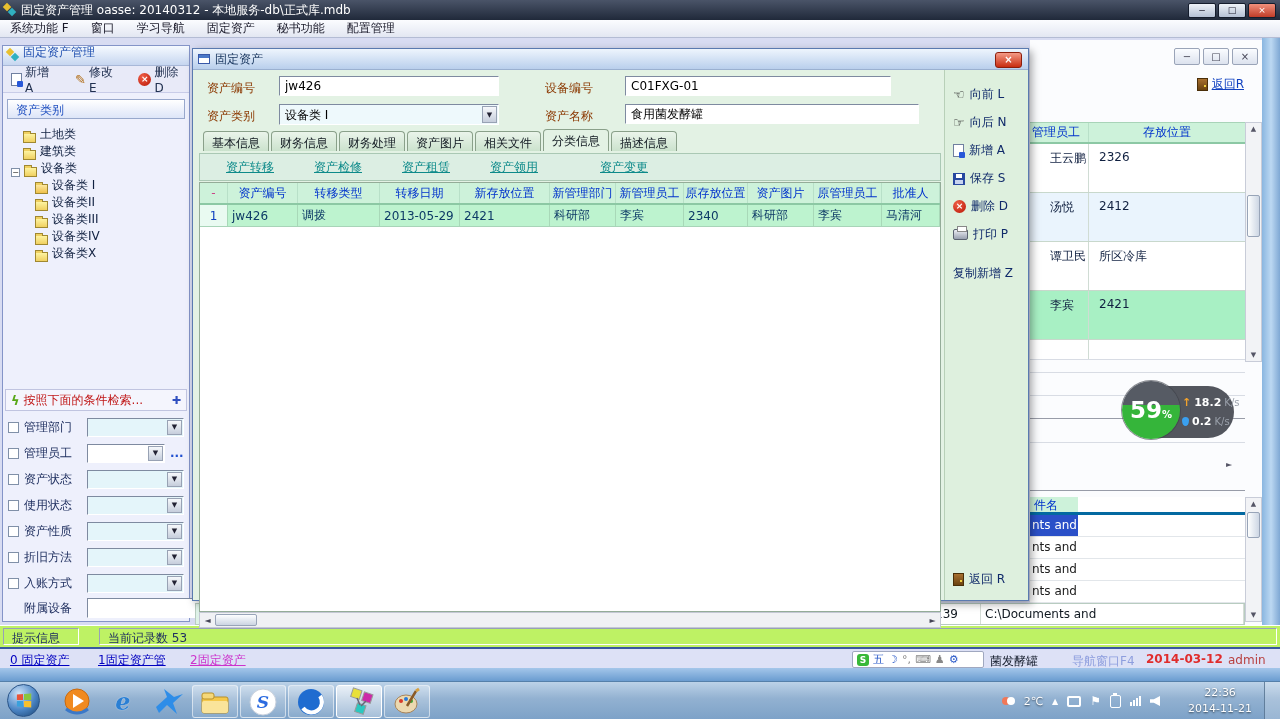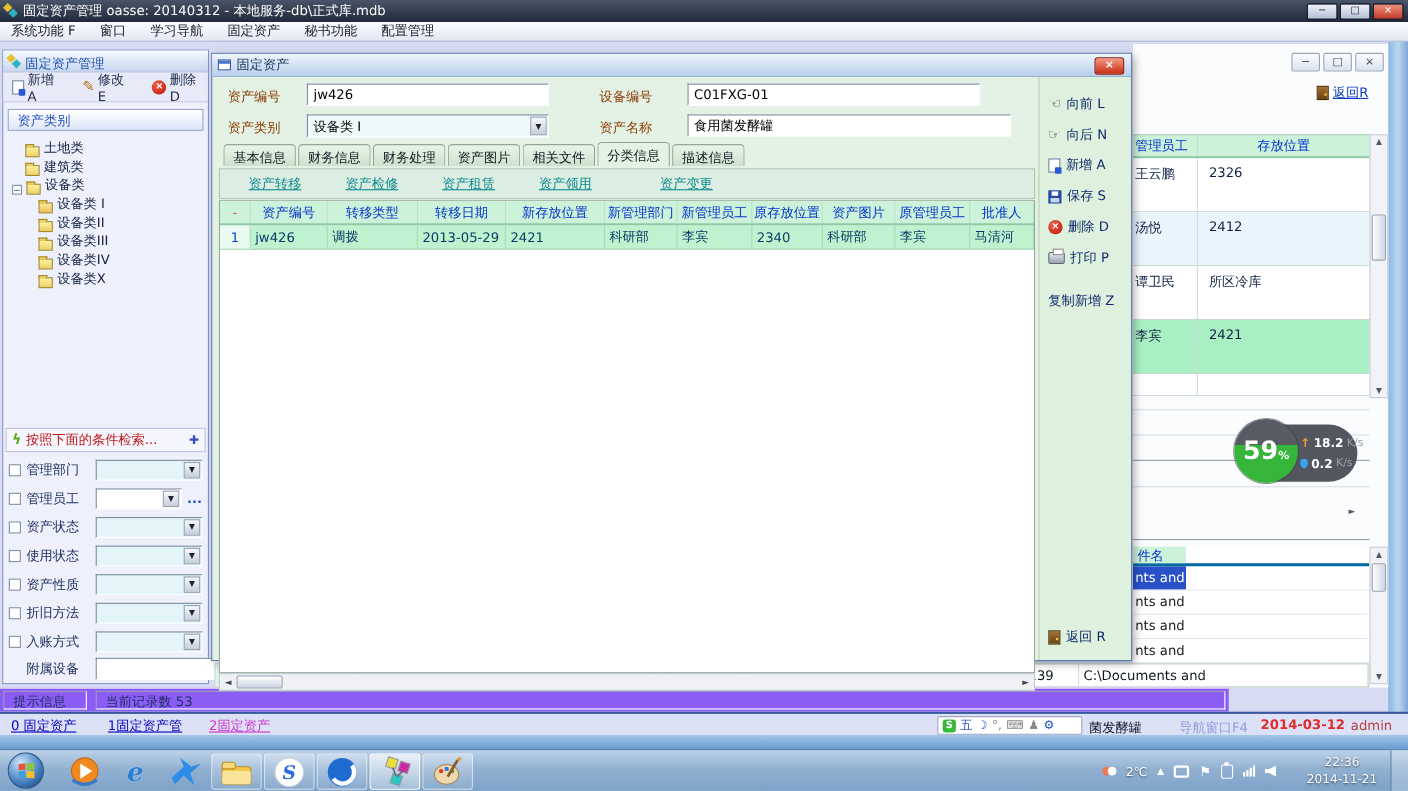--- a/index.html
+++ b/index.html
@@ -15,21 +15,21 @@
 .app-ico i.b{left:5px;top:5px;background:#30b0c0;}
 .cap-btns {margin-left:auto;display:flex;gap:2px;}
 .cap-btn {width:28px;height:15px;border:1px solid #141c2c;border-radius:2px;background:linear-gradient(#eef2f8,#b4c0d4);color:#223;font-size:9px;line-height:13px;text-align:center;}
 .cap-close {background:linear-gradient(#f0907c,#c03c28);color:#fff;}
 
 
 .menubar {left:0;top:20px;width:1280px;height:18px;background:linear-gradient(#fbfcff,#e3e7f2);border-bottom:1px solid #b4bcd4;display:flex;align-items:center;gap:22px;padding:0 10px;color:#1a1a2a;}
 
 
 .lpanel {left:2px;top:45px;width:188px;height:577px;background:#eef0fc;border:1px solid #8494c8;}
-.lp-title {position:absolute;left:0;top:0;right:0;height:20px;background:linear-gradient(#f6faff,#c6d6f0);border-bottom:1px solid #a8b8d8;display:flex;align-items:flex-start;gap:4px;padding:4px 4px;color:#2050b0;}
+.lp-title {position:absolute;left:0;top:0;right:0;height:20px;background:linear-gradient(#f6faff,#c6d6f0);border-bottom:1px solid #a8b8d8;display:flex;align-items:flex-end;gap:4px;padding:4px 4px;color:#2050b0;}
 .lp-toolbar {position:absolute;left:0;top:20px;right:0;height:27px;background:#e8eaf8;border-bottom:1px solid #c8cce8;display:flex;align-items:center;gap:24px;padding:0 8px;color:#203050;}
 .tbtn {display:flex;align-items:center;gap:3px;cursor:default;}
 .lp-treehdr {position:absolute;left:4px;top:53px;right:4px;height:20px;background:linear-gradient(#ffffff,#dde5f8);border:1px solid #98a8cc;color:#2050c0;padding:2px 8px;}
 .tree {position:absolute;left:8px;top:80px;right:2px;}
 .trow {height:17px;display:flex;align-items:flex-end;gap:4px;}
 .trow.child {margin-left:24px;}
 .expander {width:9px;height:9px;border:1px solid #8090a8;background:#fff;font-size:8px;line-height:7px;text-align:center;color:#333;}
 .fold {width:13px;height:10px;background:linear-gradient(#fdf3a0,#f0d060);border:1px solid #a08830;position:relative;flex:0 0 auto;}
 .fold:before {content:"";position:absolute;top:-3px;left:-1px;width:6px;height:2px;background:#f0d060;border:1px solid #a08830;border-bottom:none;}
 .fold.open {background:linear-gradient(#fde8a0,#eec04a);}
@@ -49,21 +49,21 @@
 
 .rwin {left:1030px;top:40px;width:232px;height:585px;background:#fbfcfe;z-index:5;}
 .rw-ctl {position:absolute;top:8px;right:4px;display:flex;gap:3px;}
 .rw-btn {width:26px;height:17px;border:1px solid #9aa4b8;border-radius:2px;background:linear-gradient(#fafcff,#dce2ee);color:#445;font-size:10px;line-height:15px;text-align:center;}
 .rw-return {position:absolute;top:36px;right:18px;display:flex;align-items:center;gap:4px;color:#103070;}
 .rw-return u{color:#1040c0;}
 .rt-hdr {position:absolute;left:0;top:82px;width:215px;height:22px;display:flex;background:#cdf2da;border-top:1px solid #a8d4b8;border-bottom:2px solid #8cc8a4;color:#0033cc;}
 .rt-hdr .c1{width:59px;border-right:1px solid #b8e0c8;display:flex;align-items:center;padding-left:2px;overflow:hidden;}
 .rt-hdr .c2{flex:1;display:flex;align-items:center;justify-content:center;}
 .rrow {position:absolute;left:0;width:215px;height:49px;display:flex;border-bottom:1px solid #c8d8cc;}
-.rrow .c1{width:59px;border-right:1px solid #d0dcd4;padding:6px 0 0 2px;overflow:hidden;}
+.rrow .c1{width:59px;border-right:1px solid #d0dcd4;padding:6px 0 0 20px;overflow:hidden;}
 .rrow .c2{flex:1;padding:6px 0 0 10px;}
 .vscroll {position:absolute;width:17px;background:#f2f3f6;border:1px solid #c8ccd8;display:flex;flex-direction:column;align-items:center;font-size:7px;color:#556;}
 .vthumb {width:13px;background:linear-gradient(90deg,#fdfefe,#cdd6e4);border:1px solid #98a4b8;border-radius:2px;}
 .sep {position:absolute;left:0;width:215px;border-top:1px solid #989ca8;}
 .hline {position:absolute;left:0;width:215px;border-top:1px solid #d8dce4;}
 .flist-hdr {position:absolute;left:0;top:457px;width:215px;height:18px;border-bottom:3px solid #0369a1;background:#fff;}
 .flist-hdr .g {width:48px;height:100%;background:#cdf2da;color:#0033cc;padding-left:4px;overflow:hidden;}
 .frow2 {position:absolute;left:0;width:215px;height:22px;border-bottom:1px solid #e2e6ea;background:#fff;color:#202020;padding:3px 0 0 2px;overflow:hidden;}
 .frow2.sel {background:linear-gradient(90deg,#2a50c8 0 48px,#fff 48px);}
 .frow2.sel span{color:#fff;}
@@ -109,21 +109,21 @@
 .ic-print:before {content:"";position:absolute;top:-4px;left:3px;width:8px;height:4px;background:#fff;border:1px solid #888;}
 .ic-door {width:11px;height:13px;background:linear-gradient(#a87030,#6a4210);border:1px solid #4a2e08;position:relative;flex:0 0 auto;}
 .ic-door:after {content:"";position:absolute;right:1px;top:6px;width:2px;height:2px;background:#f0d040;}
 
 
 .brow {left:195px;top:603px;width:1050px;height:22px;background:#fff;border:1px solid #b8ccc0;display:flex;z-index:8;color:#101820;}
 .bcell {border-right:1px solid #d4dcd6;padding:3px 4px 0;overflow:hidden;white-space:nowrap;}
 .bcell.numc {background:#dff2e8;color:#1040c0;text-align:center;padding-left:0;}
 
 
-.sbar {left:0;top:625px;width:1117px;height:22px;background:#8b5cf6;border-top:1px solid #fff;display:flex;gap:8px;padding:2px 3px;z-index:9;}
+.sbar {left:0;top:625px;width:1280px;height:22px;background:#bef264;border-top:1px solid #fff;display:flex;gap:20px;padding:2px 3px;z-index:9;}
 .scell {border:1px solid;border-color:#98a0b8 #fff #fff #98a0b8;padding:1px 8px;color:#203060;white-space:nowrap;}
 .wtabs {left:0;top:647px;width:1280px;height:21px;background:#dde1f6;border-top:2px solid #3858a0;z-index:9;}
 .wtab {position:absolute;top:3px;color:#0000c0;text-decoration:underline;}
 .wtab.sel {color:#cc33cc;}
 .imebox {position:absolute;left:852px;top:2px;width:132px;height:17px;background:#fff;border:1px solid #a0a8c0;border-radius:2px;display:flex;align-items:center;gap:4px;padding:0 4px;font-size:11px;}
 .ime-s {width:12px;height:12px;background:#38b838;color:#fff;border-radius:3px;font-size:9px;font-weight:bold;text-align:center;line-height:12px;}
 .blue {color:#2858c8;} .gray {color:#888;}
 .asset-echo {position:absolute;left:990px;top:4px;color:#101828;}
 .navlbl {position:absolute;left:1072px;top:4px;color:#8e9ede;}
 .datelbl {position:absolute;left:1146px;top:3px;color:#e02c2c;font-weight:bold;}

